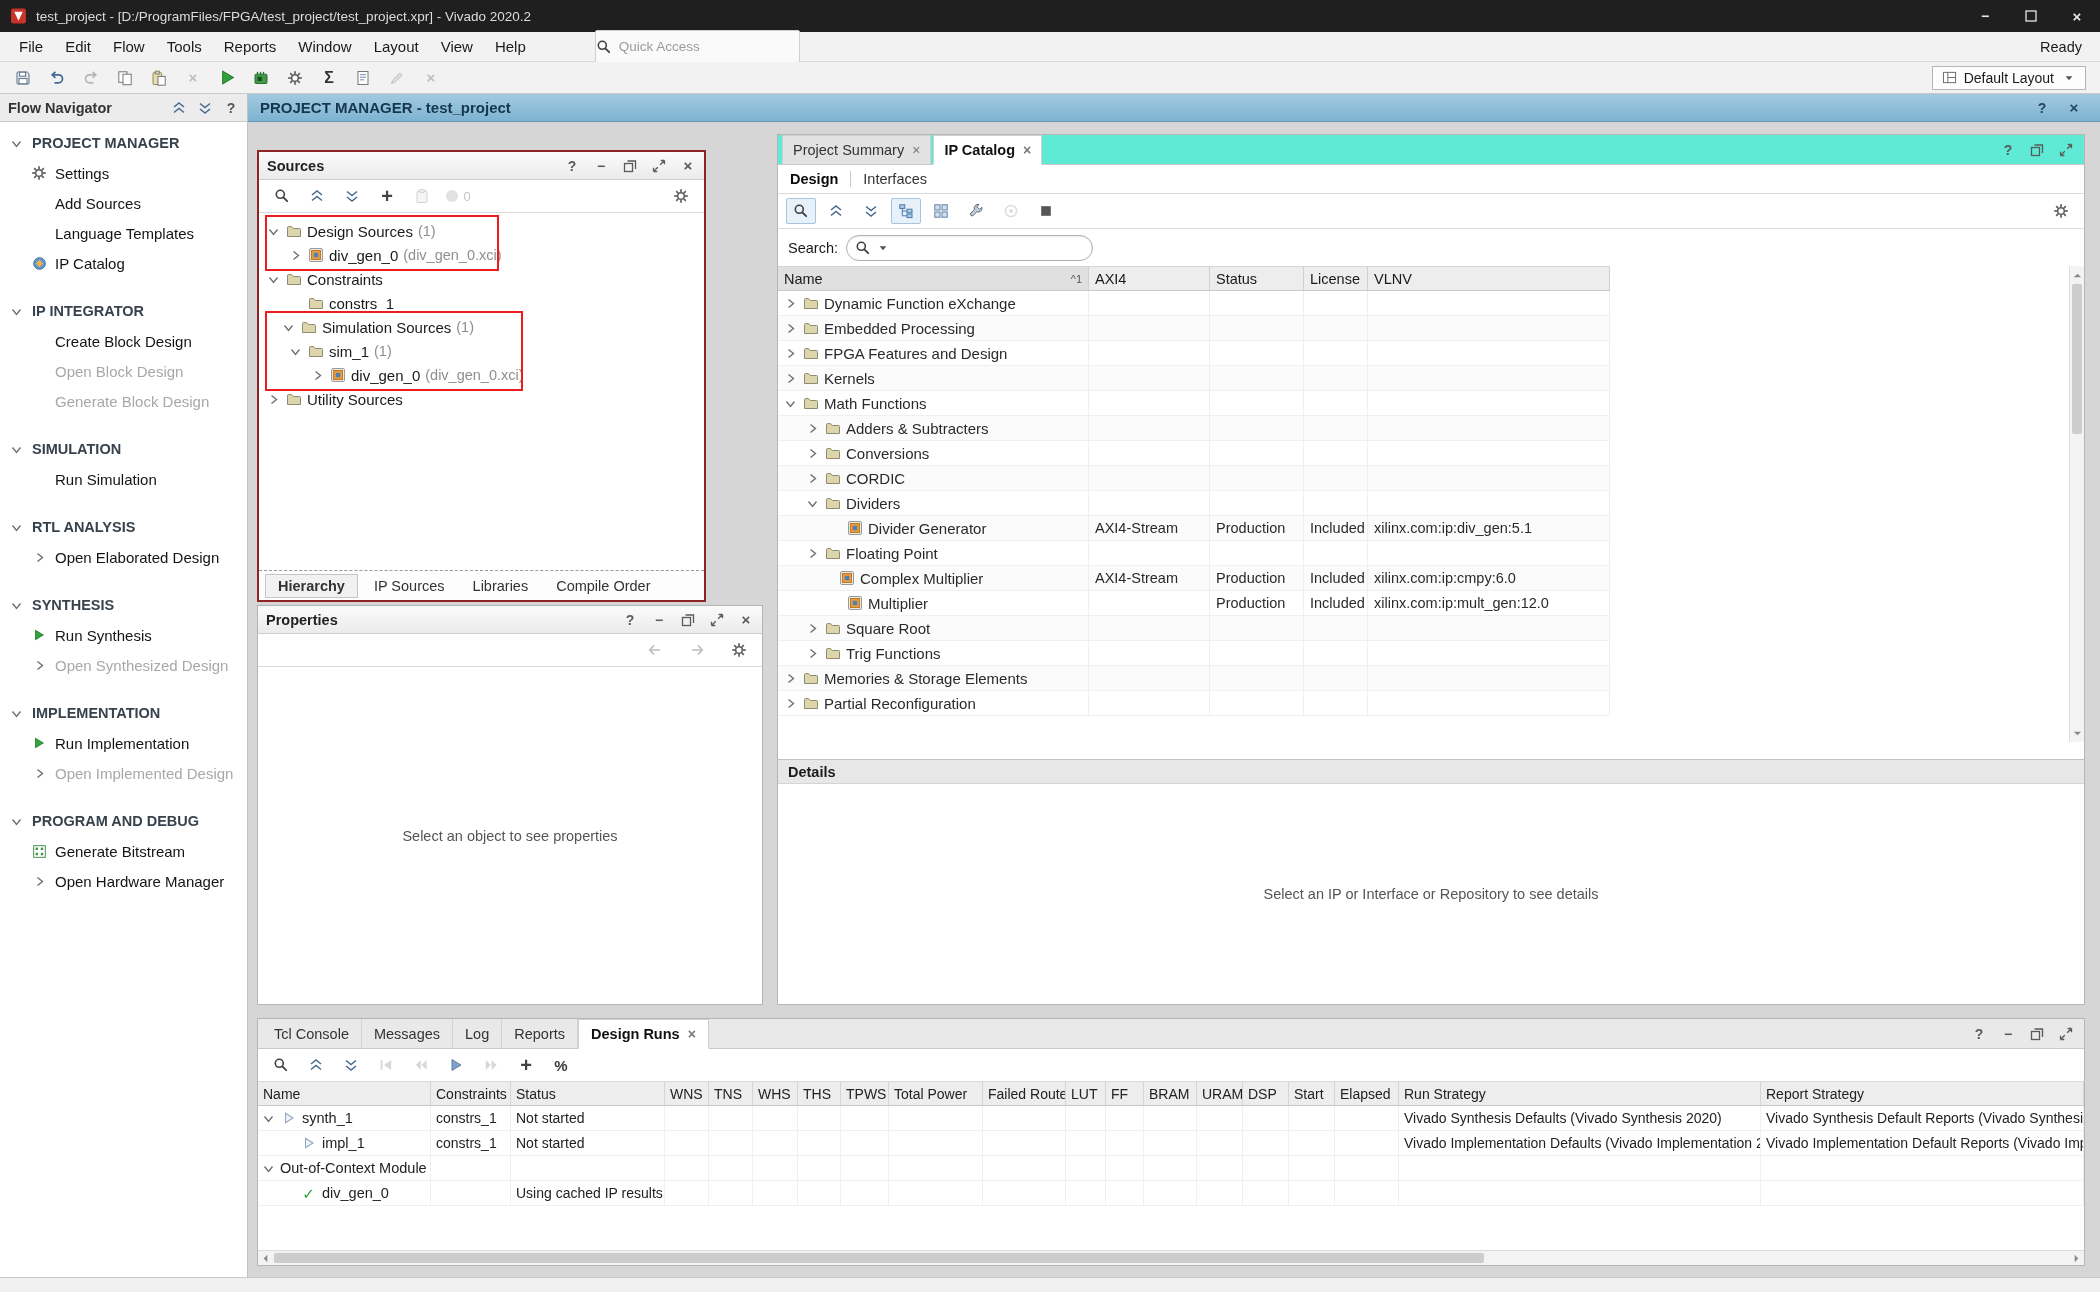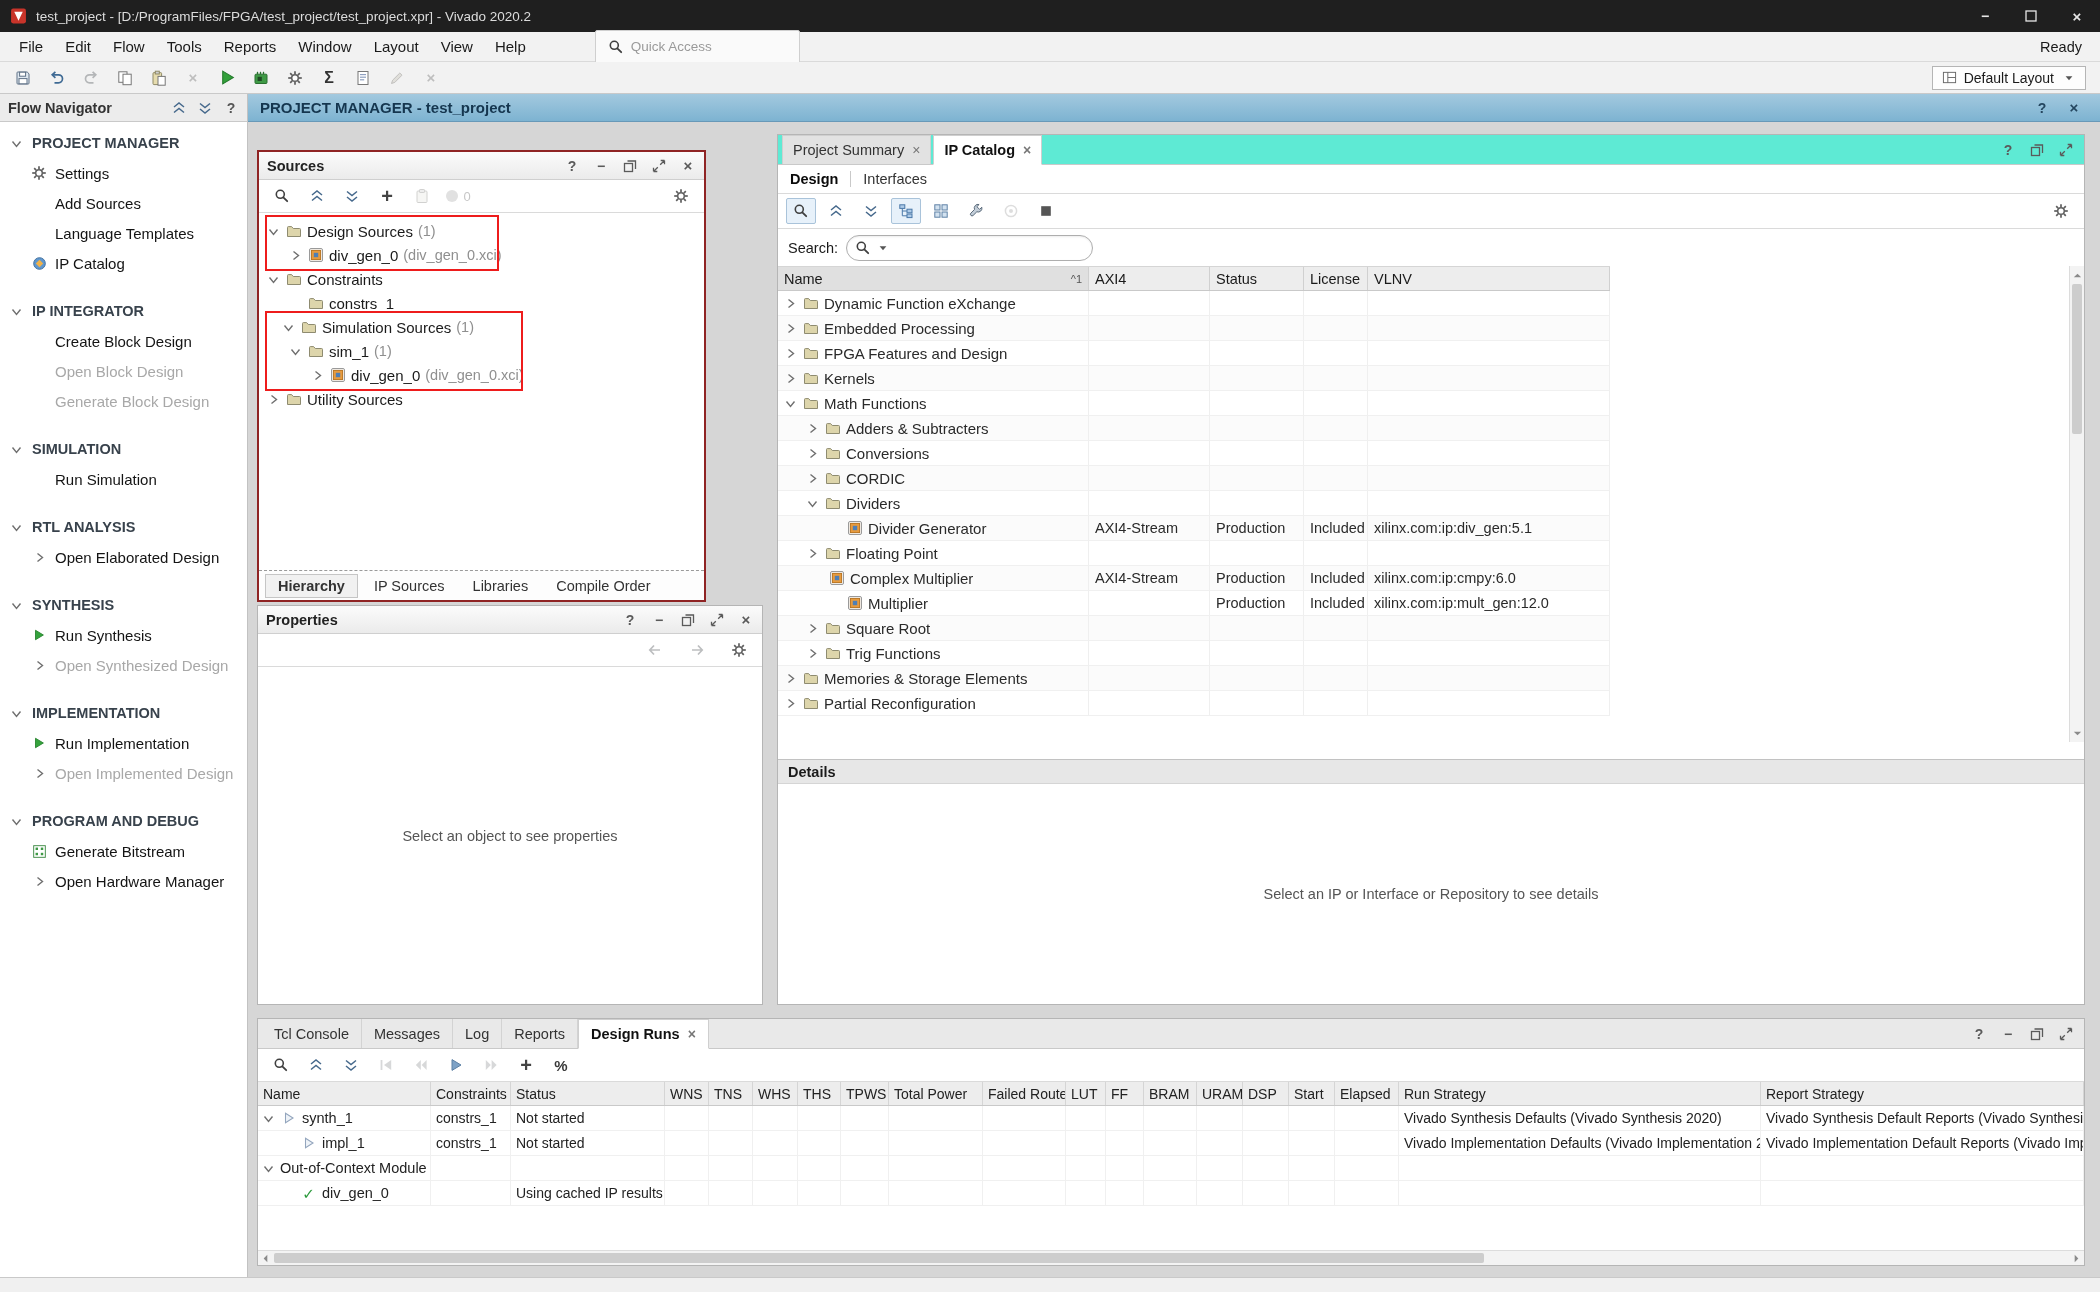--- a/index.html
+++ b/index.html
@@ -12,21 +12,21 @@
               display:flex; align-items:center; padding-left:10px; gap:9px; }
   .win-title { color:#dcdcdc; font-size:13.5px; white-space:nowrap; }
   .win-controls { margin-left:auto; display:flex; height:32px; color:#e6e6e6; }
   .winbtn { width:46px; height:32px; display:flex; align-items:center; justify-content:center; }
 
   
   .menubar { position:absolute; top:32px; left:0; right:0; height:30px; background:#f2f2f2;
              border-bottom:1px solid #dadada; display:flex; align-items:center; padding-left:8px; }
   .menu-item { padding:0 11px; font-size:15px; color:#1a1a1a; }
   .quick-access { margin-left:58px; width:205px; height:34px; display:flex; align-items:center; gap:6px;
-                  padding:0 12px; border:1px solid #cfcfcf; background:#fafafa; border-radius:2px; }
+                  padding:0 0; border:1px solid #cfcfcf; background:#fafafa; border-radius:2px; }
   .qa-text { color:#9a9a9a; font-size:13.5px; }
   .ready { margin-left:auto; padding-right:18px; font-size:14.5px; color:#1a1a1a; }
 
   
   .toolbar { position:absolute; top:62px; left:0; right:0; height:32px; background:#f2f2f2;
              border-bottom:1px solid #c9c9c9; display:flex; align-items:center; padding-left:8px; }
   .tb-buttons { display:flex; align-items:center; gap:4px; }
   .tb-btn { width:30px; height:26px; display:flex; align-items:center; justify-content:center; border-radius:2px; }
   .tb-btn.disabled { opacity:.42; filter:grayscale(.9); }
   .tb-btn.pressed { border:1px solid #a9c3da; background:#e7f1fa; }
@@ -1221,21 +1221,21 @@
                 </svg>
               </span>
               <span class="ip-name">Floating Point</span>
             </div>
             <div class="ipc"></div>
             <div class="ipc"></div>
             <div class="ipc"></div>
             <div class="ipc"></div>
           </div>
           <div class="ip-row">
-            <div class="ipc name-cell" style="padding-left: 32px;">
+            <div class="ipc name-cell" style="padding-left: 42px;">
               <span class="expander"></span>
               <span class="ic">
                 <svg width="16" height="16" viewBox="0 0 16 16">
                   <rect x="1.5" y="1.5" width="13" height="13" rx="1.5" fill="#f5f5f5" stroke="#9a9a9a"></rect>
                   <rect x="3.4" y="3.4" width="9.2" height="9.2" fill="#e89b3e" stroke="#b87420"></rect>
                   <rect x="5.8" y="5.8" width="4.4" height="4.4" fill="#4f7fb5"></rect>
                 </svg>
               </span>
               <span class="ip-name">Complex Multiplier</span>
             </div>

